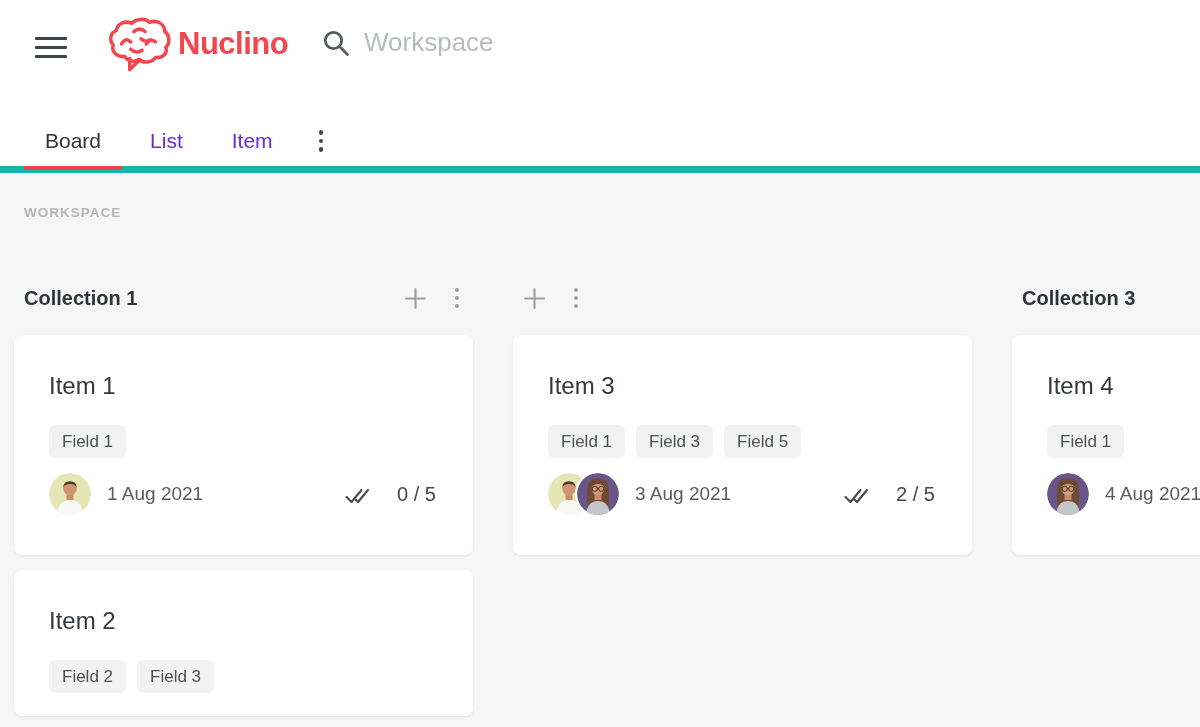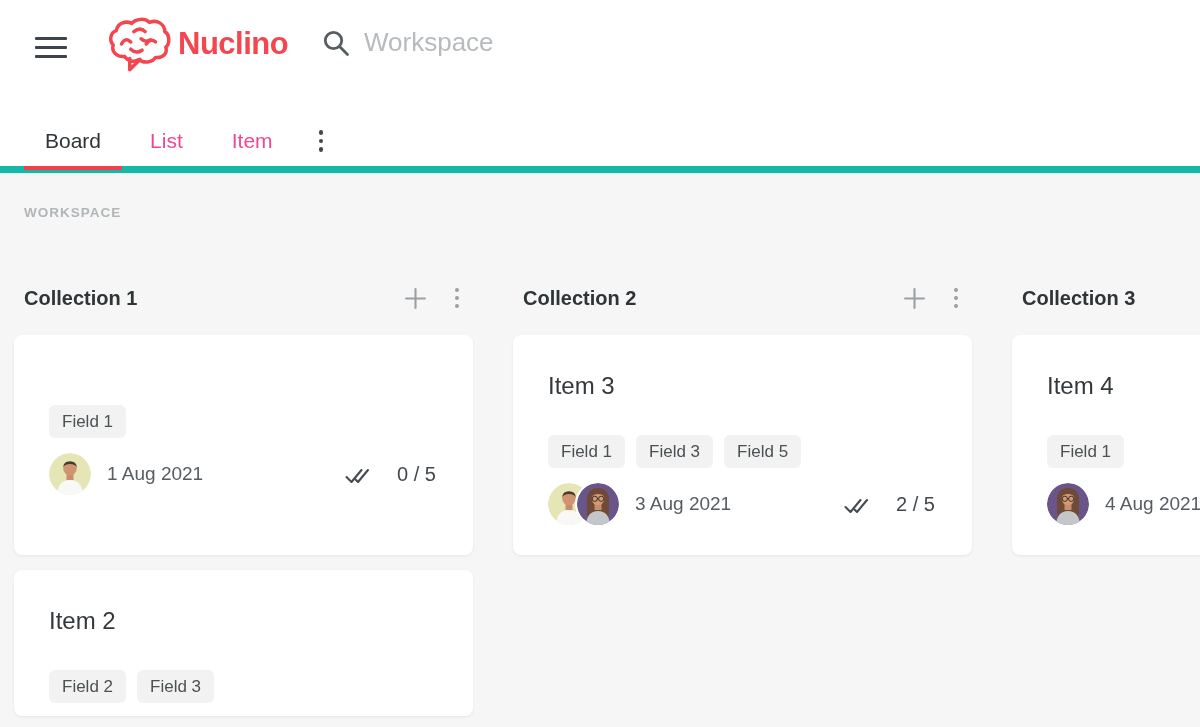--- a/index.html
+++ b/index.html
@@ -19,21 +19,21 @@
   .logo svg { width:66px; height:60px; }
   .logo-text { font-size:31px; font-weight:bold; color:#f4464e; margin-left:6px; letter-spacing:-0.5px; }
 
   .search { position:absolute; left:322px; top:27px; display:flex; align-items:center; }
   .search svg { width:28px; height:28px; }
   .search input { border:none; outline:none; background:transparent; margin-left:14px;
                   font-family:"Liberation Sans", sans-serif; font-size:26px; color:#33383c; width:420px; }
   .search input::placeholder { color:#b7bbbe; }
 
   .tabs { position:absolute; left:24px; top:112px; height:58px; display:flex; align-items:stretch;gap:7px; }
-  .tab { display:flex; align-items:center; padding:0 21px; font-size:21px; color:#ec4899; cursor:pointer; }
+  .tab { display:flex; align-items:center; padding:0 21px; font-size:21px; color:#6d28d9; cursor:pointer; }
   .tab.active { color:#2f3437; box-shadow:inset 0 -4px 0 #f0404d; }
   .tab-overflow { display:flex; flex-direction:column; justify-content:center; gap:4px;
                   padding:0 10px; margin-left:8px; cursor:pointer; }
   .tab-overflow i { width:4.4px; height:4.4px; border-radius:50%; background:#3f464c; }
 
   
   .board { position:absolute; top:174px; left:0; width:1200px; height:553px; background:#f5f6f5; }
   .section-label { position:absolute; left:24px; top:31px; font-size:13.5px; font-weight:bold;
                    letter-spacing:1px; color:#b2b6b9; }
 
@@ -43,21 +43,21 @@
   .column-title { flex:1; font-size:20px; font-weight:bold; color:#2f3437; }
   .col-add { width:23px; height:23px; margin-right:24px; cursor:pointer; }
   .col-menu { display:flex; flex-direction:column; gap:4.5px; padding:4px; margin-right:10px; cursor:pointer; }
   .col-menu i { width:3.8px; height:3.8px; border-radius:50%; background:#9aa0a4; }
 
   .card { background:#ffffff; border-radius:8px; box-shadow:0 1px 3px rgba(32,36,40,.08);
           padding:36px 25px 0 35px; margin-bottom:15px; cursor:pointer; }
   .card.tall { height:220px; }
   .card.short { height:146px; }
   .card-title { font-size:24px; color:#33383c; line-height:30px; }
-  .chips { display:flex; margin-top:34px; }
+  .chips { display:flex; margin-top:24px; }
   .chip { background:#f1f2f1; color:#4c5154; font-size:17px; line-height:17px;
           padding:8px 13px; border-radius:6px; margin-right:11px; white-space:nowrap; }
   .meta { display:flex; align-items:center; margin-top:15px; }
   .avatars { display:flex; }
   .avatar { width:42px; height:42px; border-radius:50%; overflow:hidden; flex:0 0 42px; }
   .avatar + .avatar { margin-left:-13px; box-shadow:0 0 0 2px #ffffff; }
   .date { margin-left:16px; font-size:19px; color:#565c61; white-space:nowrap; }
   .tasks { margin-left:auto; display:flex; align-items:flex-end; gap:26px; padding-right:12px; }
   .tasks svg { width:27px; height:20px; }
   .tasks-count { font-size:20px; color:#42484d; white-space:nowrap; }
@@ -122,20 +122,21 @@
               <line x1="2" y1="11" x2="20" y2="11"></line>
           </svg>
           <span class="col-menu">
               <i></i>
               <i></i>
               <i></i>
             </span>
         </div>
 
         <div class="card tall">
+          <div class="card-title">Item 1</div>
           <div class="chips">
             <span class="chip">Field 1</span>
           </div>
           <div class="meta">
             <div class="avatars">
               <span class="avatar">
                 <svg viewBox="0 0 42 42">
                   <circle cx="21" cy="21" r="21" fill="#e6e5b6"></circle>
                   <rect x="17.5" y="18" width="7" height="9" fill="#c98d6b"></rect>
                   <path d="M8 42 Q9 27 21 27 Q33 27 34 42 Z" fill="#f8f8f6"></path>
@@ -159,21 +160,20 @@
           <div class="card-title">Item 2</div>
           <div class="chips">
             <span class="chip">Field 2</span>
             <span class="chip">Field 3</span>
           </div>
         </div>
       </div>
 
       <div class="column">
         <div class="column-header">
-          <span class="column-title">Collection 2</span>
           <svg class="col-add" viewBox="0 0 22 22" stroke="#9aa0a4" stroke-width="2" stroke-linecap="round">
             <line x1="11" y1="2" x2="11" y2="20"></line>
               <line x1="2" y1="11" x2="20" y2="11"></line>
           </svg>
           <span class="col-menu">
               <i></i>
               <i></i>
               <i></i>
             </span>
         </div>

